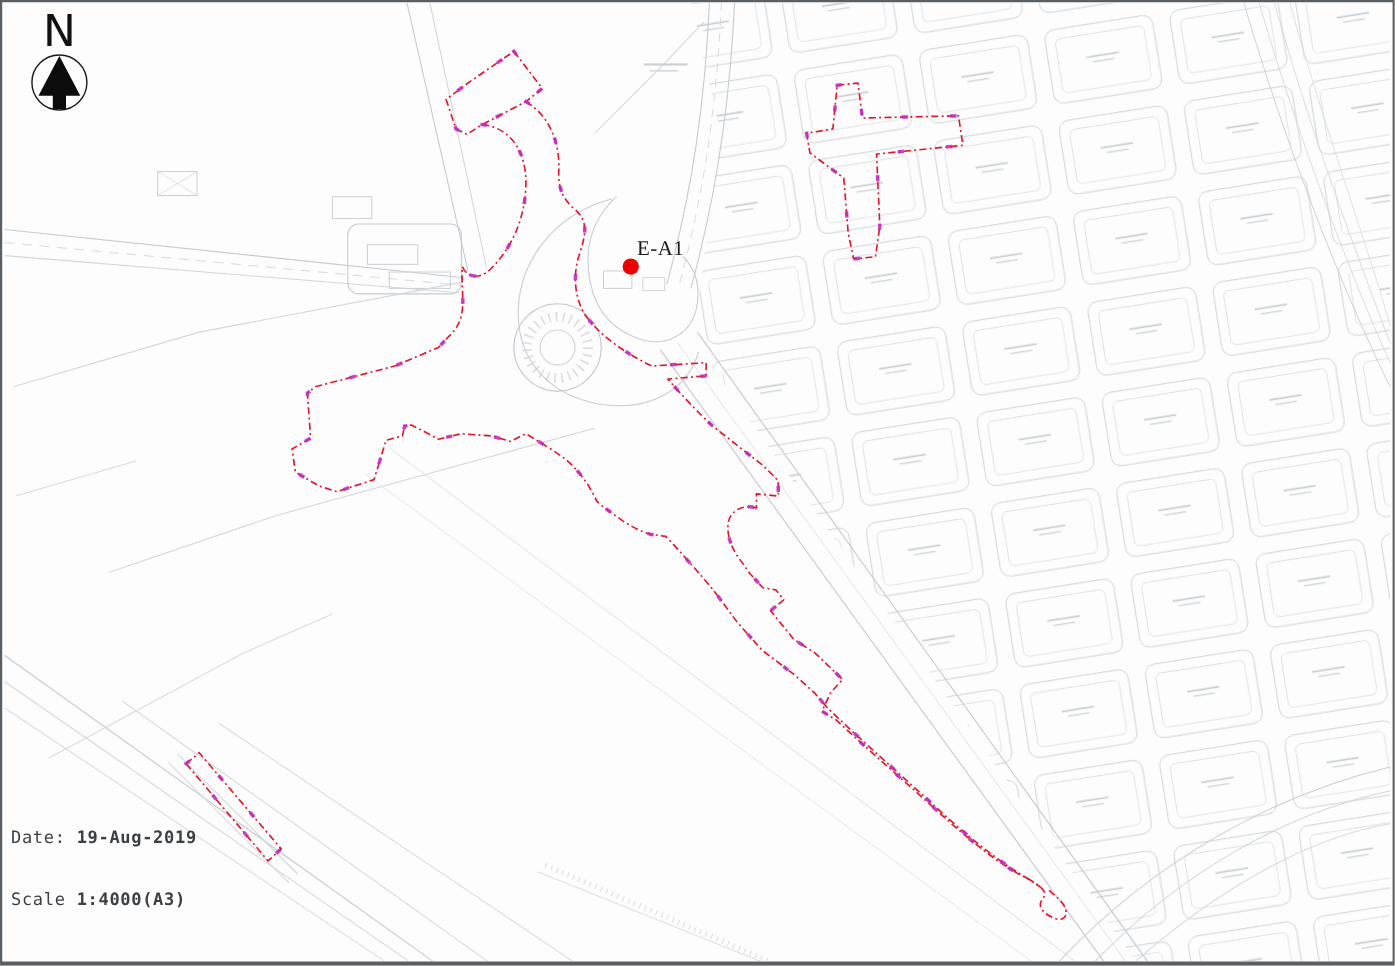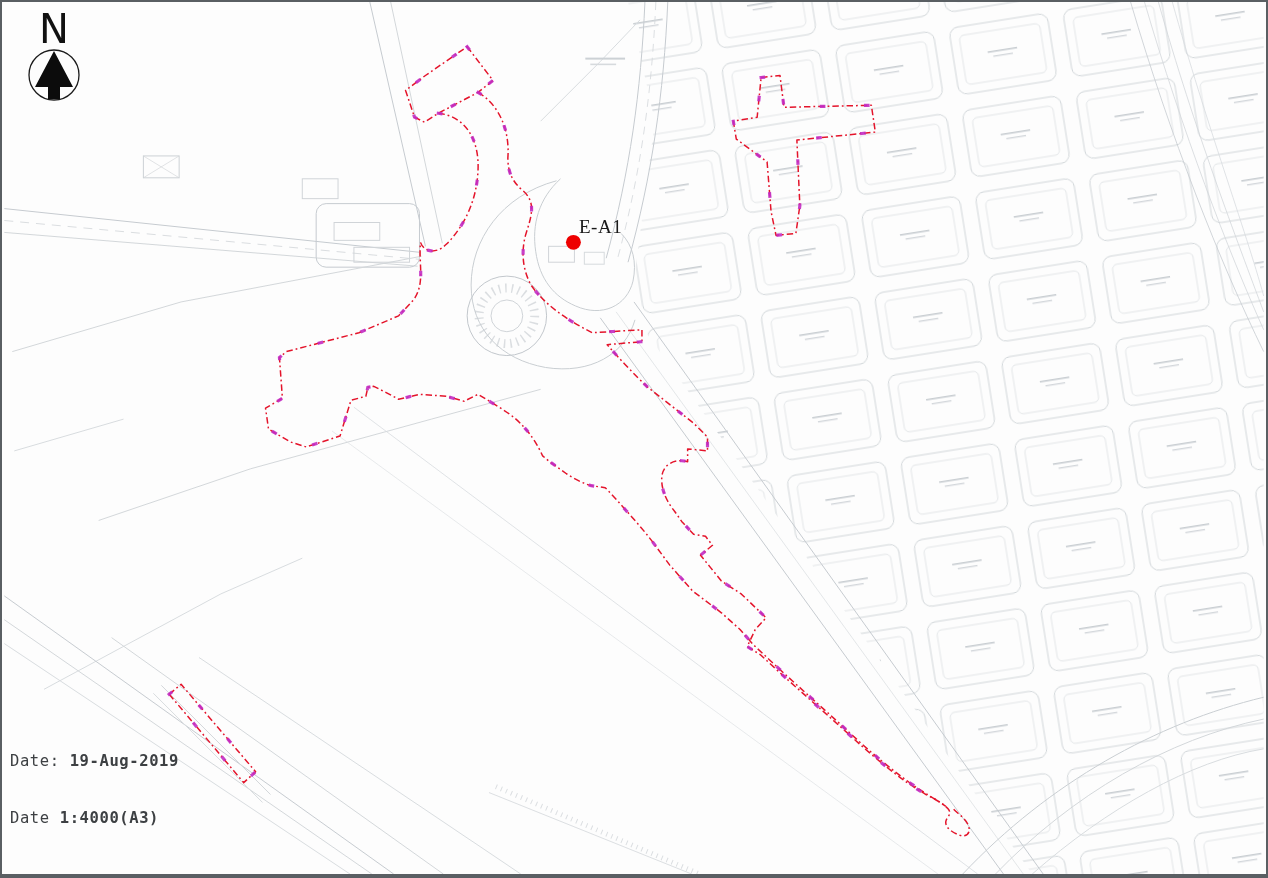--- a/index.html
+++ b/index.html
@@ -136,16 +136,16 @@
     <svg width="58" height="56" viewBox="0 0 58 56" xmlns="http://www.w3.org/2000/svg">
       <circle cx="29" cy="27" r="25" fill="none" stroke="#1b1b1b" stroke-width="1.3"></circle>
       <path d="M29,3 L48,39 L35,39 L35,51 L23,51 L23,39 L10,39 Z" fill="#0c0c0c"></path>
     </svg>
   </div>
 
   <span class="site-label">E-A1</span>
 
   <div class="titleblock">
     <div class="tb-line"><span>Date:</span><span class="tb-val">19-Aug-2019</span></div>
-    <div class="tb-line"><span>Date</span><span class="tb-val">1:4000(A3)</span></div>
+    <div class="tb-line"><span>Scale</span><span class="tb-val">1:4000(A3)</span></div>
   </div>
 
 </div>
 
 </body></html>

